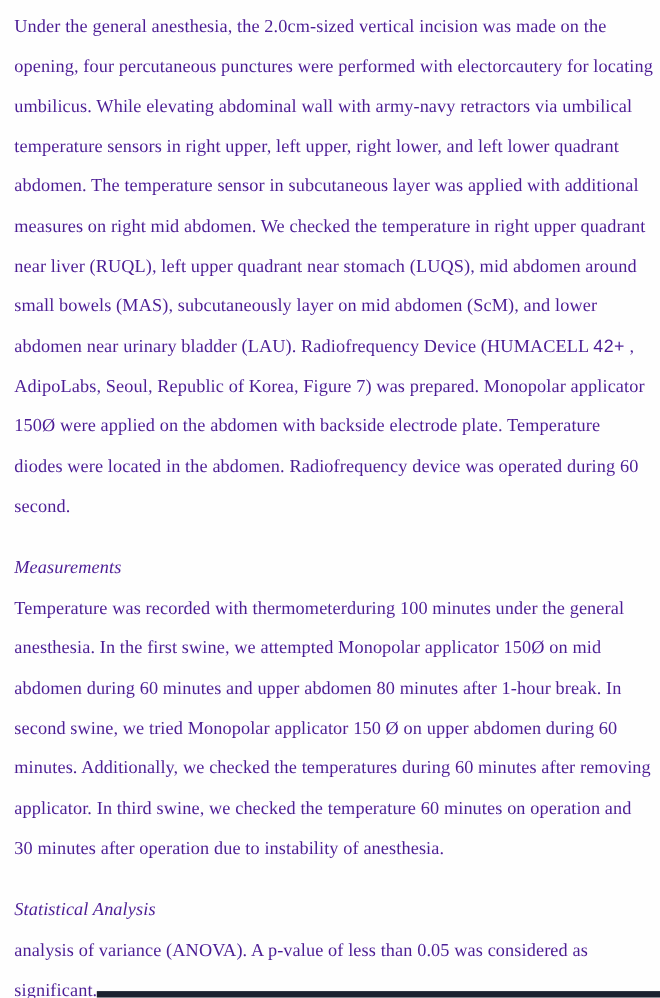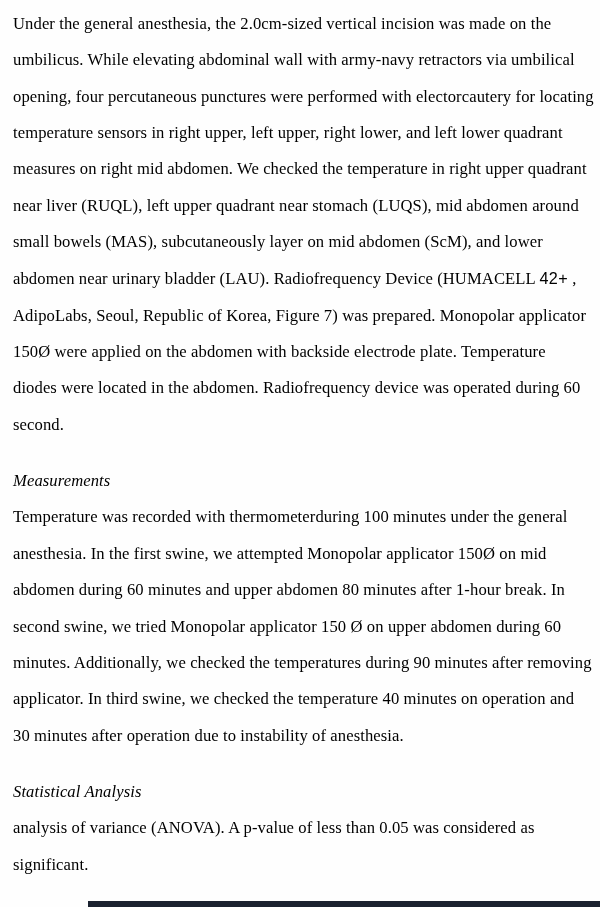--- a/index.html
+++ b/index.html
@@ -46,40 +46,41 @@
     position: absolute;
     left: 88px;
     right: 0;
     bottom: 0;
     height: 6px;
   }
 </style>
 </head>
 <body>
 
-<div class="page" style="background: rgb(254, 254, 254); color: #000000;">
+<div class="page" style="background: rgb(254, 254, 254); color: #4c1d95;">
   <div class="text-block" id="text-block">
       <div class="line"><span>Under the general anesthesia, the 2.0cm-sized vertical incision was made on the</span></div>
+      <div class="line"><span>opening, four percutaneous punctures were performed with electorcautery for locating</span></div>
       <div class="line"><span>umbilicus. While elevating abdominal wall with army-navy retractors via umbilical</span></div>
-      <div class="line"><span>opening, four percutaneous punctures were performed with electorcautery for locating</span></div>
       <div class="line"><span>temperature sensors in right upper, left upper, right lower, and left lower quadrant</span></div>
+      <div class="line"><span>abdomen. The temperature sensor in subcutaneous layer was applied with additional</span></div>
       <div class="line"><span>measures on right mid abdomen. We checked the temperature in right upper quadrant</span></div>
       <div class="line"><span>near liver (RUQL), left upper quadrant near stomach (LUQS), mid abdomen around</span></div>
       <div class="line"><span>small bowels (MAS), subcutaneously layer on mid abdomen (ScM), and lower</span></div>
       <div class="line"><span>abdomen near urinary bladder (LAU). Radiofrequency Device (HUMACELL </span><span class="seg-brand">42+</span><span> ,</span></div>
       <div class="line"><span>AdipoLabs, Seoul, Republic of Korea, Figure 7) was prepared. Monopolar applicator</span></div>
       <div class="line"><span>150Ø were applied on the abdomen with backside electrode plate. Temperature</span></div>
       <div class="line"><span>diodes were located in the abdomen. Radiofrequency device was operated during 60</span></div>
       <div class="line"><span>second.</span></div>
       <div class="line italic"><span>Measurements</span></div>
       <div class="line"><span>Temperature was recorded with thermometerduring 100 minutes under the general</span></div>
       <div class="line"><span>anesthesia. In the first swine, we attempted Monopolar applicator 150Ø on mid</span></div>
       <div class="line"><span>abdomen during 60 minutes and upper abdomen 80 minutes after 1-hour break. In</span></div>
       <div class="line"><span>second swine, we tried Monopolar applicator 150 Ø on upper abdomen during 60</span></div>
-      <div class="line"><span>minutes. Additionally, we checked the temperatures during 90 minutes after removing</span></div>
-      <div class="line"><span>applicator. In third swine, we checked the temperature 40 minutes on operation and</span></div>
+      <div class="line"><span>minutes. Additionally, we checked the temperatures during 60 minutes after removing</span></div>
+      <div class="line"><span>applicator. In third swine, we checked the temperature 60 minutes on operation and</span></div>
       <div class="line"><span>30 minutes after operation due to instability of anesthesia.</span></div>
       <div class="line italic"><span>Statistical Analysis</span></div>
       <div class="line"><span>analysis of variance (ANOVA). A p-value of less than 0.05 was considered as</span></div>
       <div class="line"><span>significant.</span></div>
     </div>
   <div class="bottom-bar" id="bottom-bar" style="background: rgb(27, 34, 48);"></div>
 </div>
 
 </body></html>

